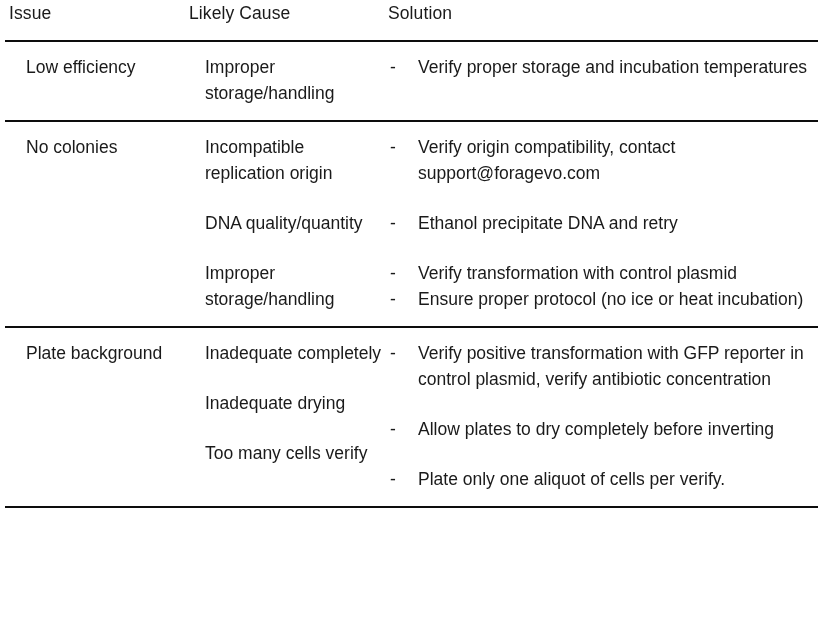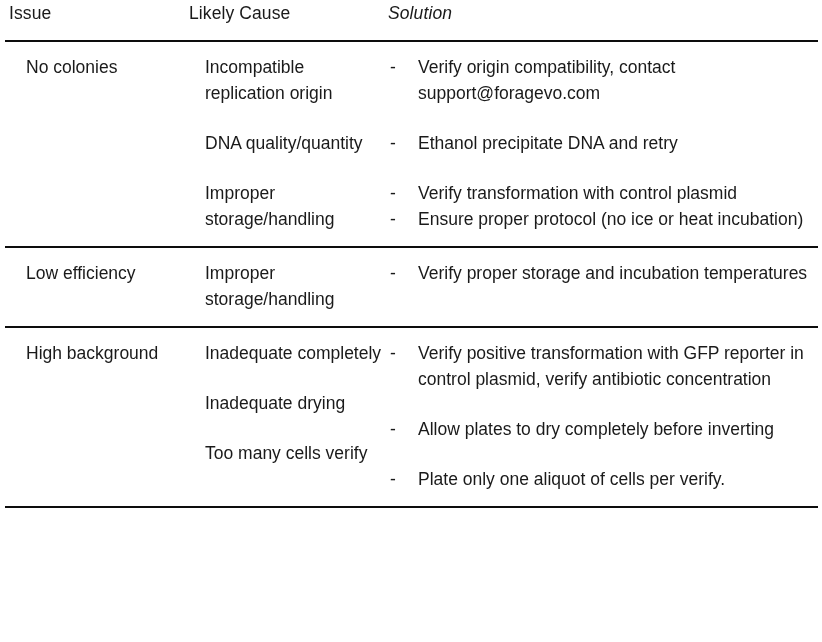--- a/index.html
+++ b/index.html
@@ -42,21 +42,21 @@
   
   .hdr th {
     text-align: left;
     font-weight: normal;
     padding: 0 0 14px 0;
     vertical-align: bottom;
     letter-spacing: 0.1px;
   }
   .hdr th.h-issue    { padding-left: 4px; }
   .hdr th.h-cause    { padding-left: 2px; }
-  .hdr th.h-solution { padding-left: 1px; font-style: italic; }
+  .hdr th.h-solution { padding-left: 1px; }
 
   .rule-heavy > td,
   .rule-heavy > th {
     border-bottom: 2px solid #0d0d0d;
   }
 
   
   .grp > td {
     vertical-align: top;
     padding: 0;
@@ -133,20 +133,44 @@
         <th class="h-cause" colspan="1">Likely Cause</th>
         <th class="h-solution" colspan="2">Solution</th>
       </tr>
     </thead>
 
     <tbody>
 
       <tr class="grp grp-pad-top grp-pad-bottom rule-heavy">
 
         <td class="cell-issue">
+          <span class="issue-label">Low efficiency</span>
+        </td>
+
+        <td class="cell-cause cause-col">
+          <span class="subs">
+            <span class="sub">Improper storage/handling</span>
+          </span>
+        </td>
+
+        <td colspan="2">
+          <span class="subs">
+            <span class="sub sol-list">
+              <span class="sol-line">
+                <span class="dash">-</span>
+                <span class="sol-text">Verify proper storage and incubation temperatures</span>
+              </span>
+            </span>
+          </span>
+        </td>
+      </tr>
+
+      <tr class="grp grp-pad-top grp-pad-bottom rule-heavy">
+
+        <td class="cell-issue">
           <span class="issue-label">No colonies</span>
         </td>
 
         <td class="cell-cause cause-col">
           <span class="subs">
             <span class="sub">Incompatible replication origin</span>
             <span class="sub">DNA quality/quantity</span>
             <span class="sub">Improper storage/handling</span>
           </span>
         </td>
@@ -179,45 +203,21 @@
               </span>
             </span>
 
           </span>
         </td>
       </tr>
 
       <tr class="grp grp-pad-top grp-pad-bottom rule-heavy">
 
         <td class="cell-issue">
-          <span class="issue-label">Low efficiency</span>
-        </td>
-
-        <td class="cell-cause cause-col">
-          <span class="subs">
-            <span class="sub">Improper storage/handling</span>
-          </span>
-        </td>
-
-        <td colspan="2">
-          <span class="subs">
-            <span class="sub sol-list">
-              <span class="sol-line">
-                <span class="dash">-</span>
-                <span class="sol-text">Verify proper storage and incubation temperatures</span>
-              </span>
-            </span>
-          </span>
-        </td>
-      </tr>
-
-      <tr class="grp grp-pad-top grp-pad-bottom rule-heavy">
-
-        <td class="cell-issue">
-          <span class="issue-label">High background</span>
+          <span class="issue-label">Plate background</span>
         </td>
 
         <td class="cell-cause cause-col">
           <span class="subs">
             <span class="sub">Inadequate completely</span>
             <span class="sub">Inadequate drying</span>
             <span class="sub">Too many cells verify</span>
           </span>
         </td>
 

